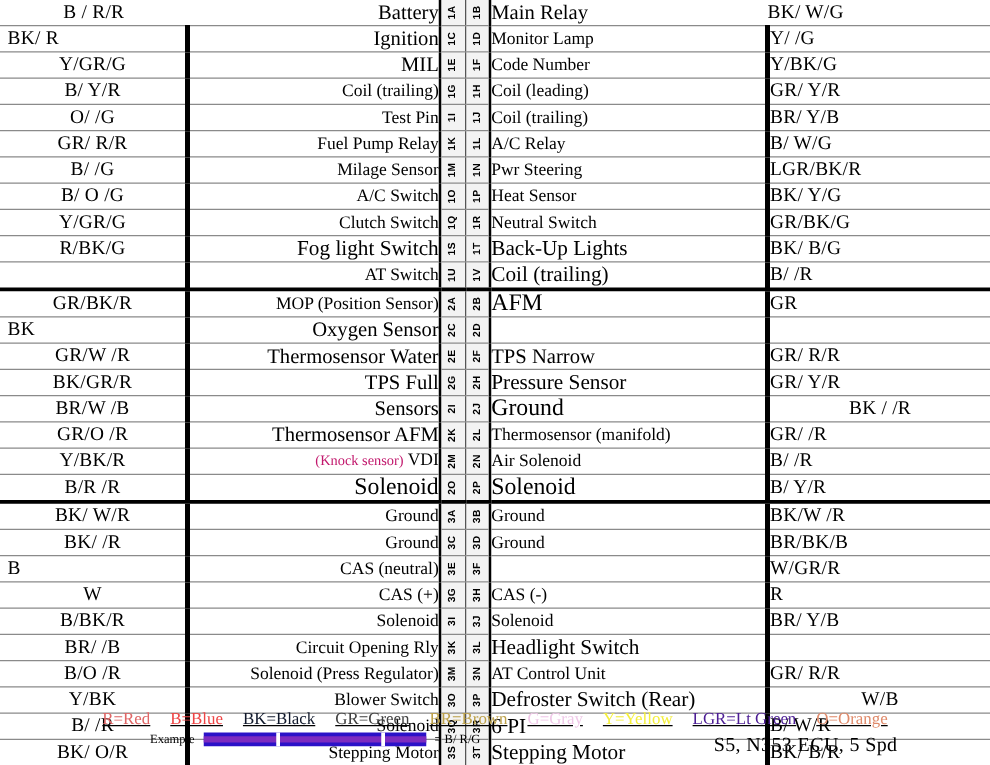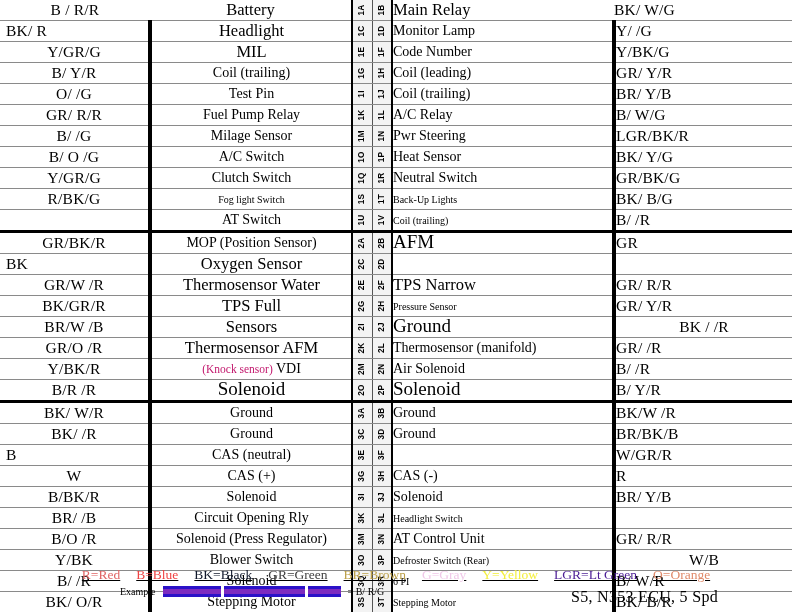--- a/index.html
+++ b/index.html
@@ -42,21 +42,21 @@
     text-align:center;
     font-size:15.5px;
     border-right:4px solid #000;
     padding-right:2px;
     letter-spacing:0.2px;
   }
   td.lwire.lead{ text-align:left; padding-left:6px; }
 
   
   td.lfunc{
-    text-align:center;
+    text-align:right;
     padding-right:4px;
     font-size:13px;
     border-right:2px solid #000;
   }
 
   
   td.pin{
     border-left:1px solid #555;
     border-right:1px solid #555;
     background:#f3f3f3;
@@ -88,21 +88,21 @@
     padding-left:8px;
     font-size:15.5px;
     letter-spacing:0.2px;
   }
   td.rwire.ctr{ text-align:center; padding-left:0; }
 
   
   .sz-xl{ font-size:19px; }
   .sz-lg{ font-size:16.5px; }
   .sz-md{ font-size:14px; }
-  .sz-sm{ font-size:10px; }
+  .sz-sm{ font-size:17px; }
   .knock{ color:#c2186d; font-size:11.5px; }
 
   
   tr.firstrow td{ border-top:none; }
   tr.firstrow td.lwire{ border-right:none; }
   tr.firstrow td.lfunc{ border-right:2px solid #000; }
   tr.firstrow td.rfunc{ border-right:none; }
   tr.grpend td{ border-bottom:3px solid #000; }
 
   
@@ -166,21 +166,21 @@
             <span>1A</span>
           </td>
           <td class="pin pinB">
             <span>1B</span>
           </td>
           <td class="rfunc"><span class="sz-lg">Main Relay</span></td>
           <td class="rwire">BK/ W/G</td>
         </tr>
         <tr>
           <td class="lwire lead">BK/ R</td>
-          <td class="lfunc"><span class="sz-lg">Headlight</span></td>
+          <td class="lfunc"><span class="sz-lg">Ignition</span></td>
           <td class="pin">
             <span>1C</span>
           </td>
           <td class="pin pinB">
             <span>1D</span>
           </td>
           <td class="rfunc"><span class="sz-md">Monitor Lamp</span></td>
           <td class="rwire">Y/   /G</td>
         </tr>
         <tr>

